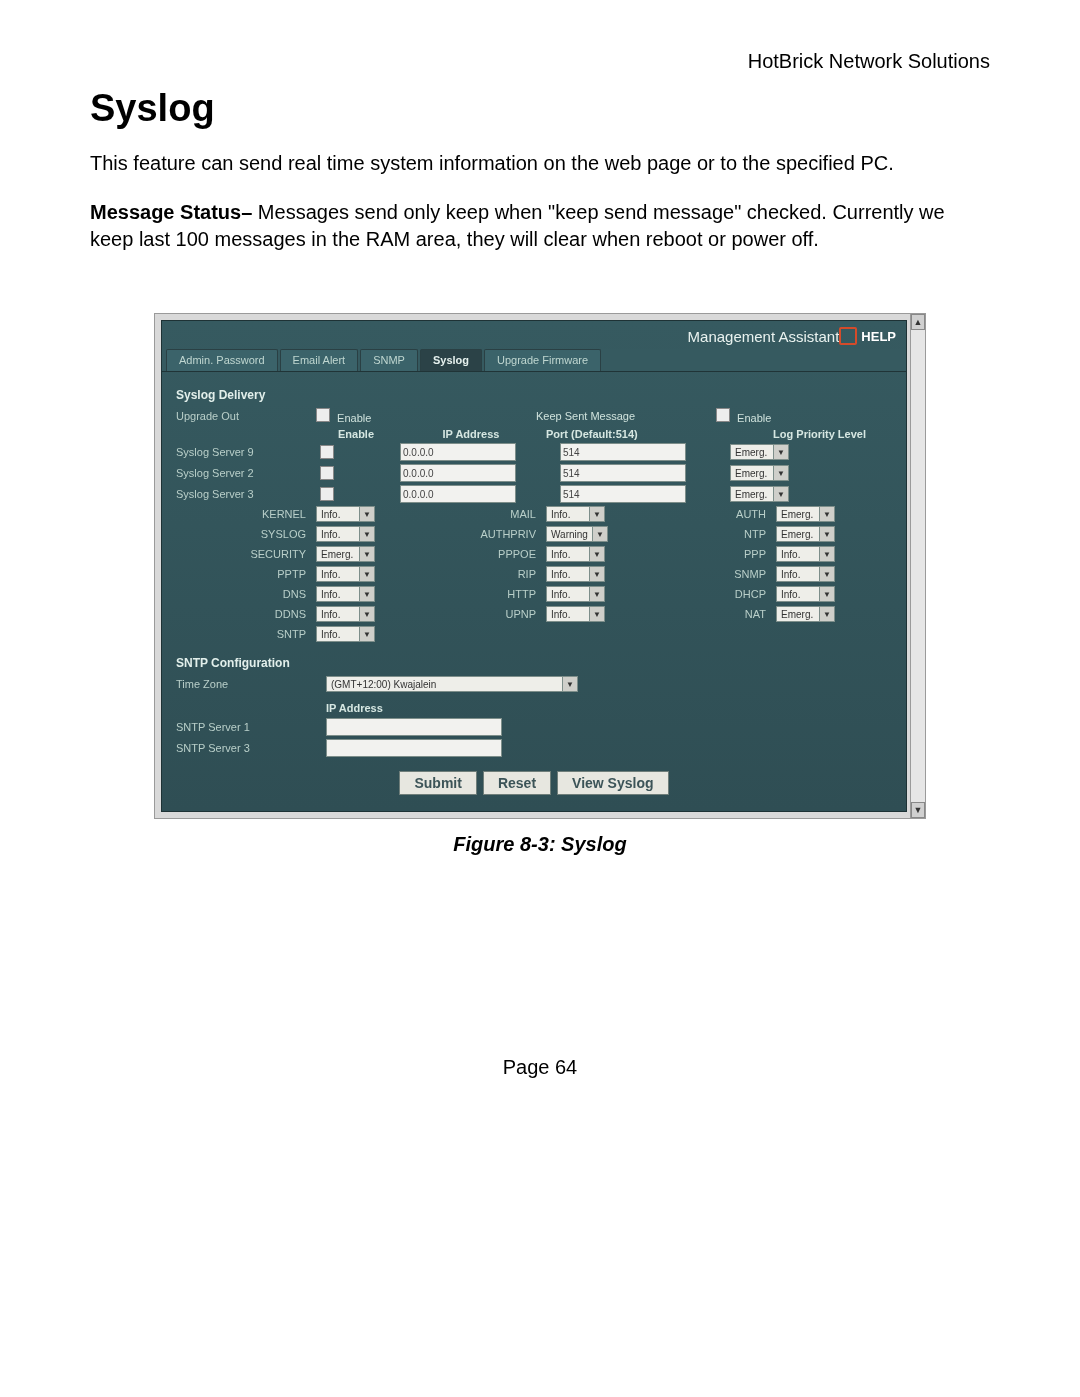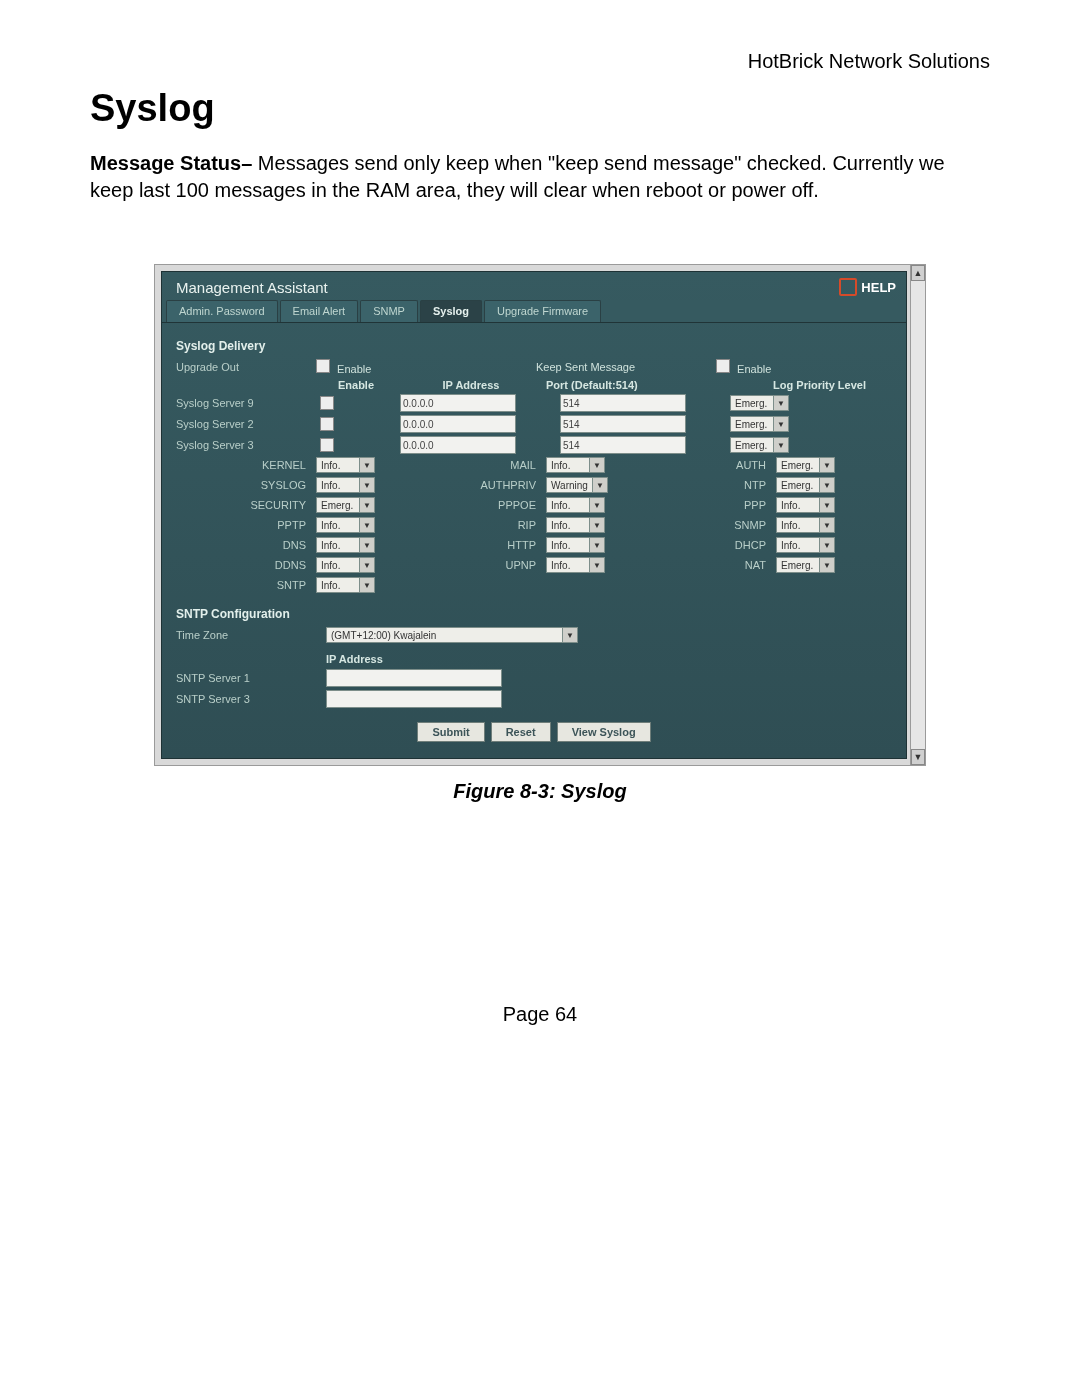--- a/index.html
+++ b/index.html
@@ -58,22 +58,22 @@
     font-size:9px; color:#333;
   }
   .panel {
     margin: 6px 18px 6px 6px;
     background: #33545a;
     background-image: linear-gradient(#365a60,#2f4e54);
     border:1px solid #1e3235;
     padding-bottom:8px;
   }
   .panel-title-row{
-    display:flex; justify-content:space-between; align-items:center;
-    padding:6px 10px 4px 14px;
+    display:flex; justify-content:flex-end; align-items:center;
+    padding:6px 10px 4px 2px;
   }
   .panel-title{
     color:#e9f2ef; font-size:15px;
     font-family: Verdana, Arial, sans-serif;
   }
   .help-badge{
     color:#fff; font-weight:bold; font-size:13px;
     display:flex; align-items:center; gap:4px;
   }
   .help-badge .sq{
@@ -162,21 +162,21 @@
   .sntp-row .lab{ width:150px;}
   .btnrow{
     display:flex; justify-content:center; gap:6px;
     margin:14px 0 6px 0;
   }
   .btn{
     background:#e7e7e0;
     border:1px solid #6f7e7a;
     color:#3c5458;
     font-weight:bold;
-    font-size:11px;
+    font-size:14px;
     padding:3px 14px;
     cursor:pointer;
     font-family:inherit;
   }
 
   .caption{
     text-align:center;
     font-style:italic;
     font-weight:bold;
     font-size:20px;
@@ -187,20 +187,21 @@
     font-size:20px;
     margin-top:200px;
   }
 </style>
 </head>
 <body>
 
 <div class="page">
   <div class="hdr-right">HotBrick Network Solutions</div>
   <h1 class="title">Syslog</h1>
+  <p class="body">This feature can send real time system information on the web page or to the specified PC.</p>
   <p class="body">
     <span class="bold"> Message Status– </span><span>Messages send only keep when "keep send message" checked. Currently we keep last 100 messages in the RAM area, they will clear when reboot or power off.</span>
   </p>
 
   <div class="shot-wrap">
     <div class="shot">
       <div class="scrollbar">
         <div class="scrollbtn">▲</div>
         <div class="scrollbtn">▼</div>
       </div>

